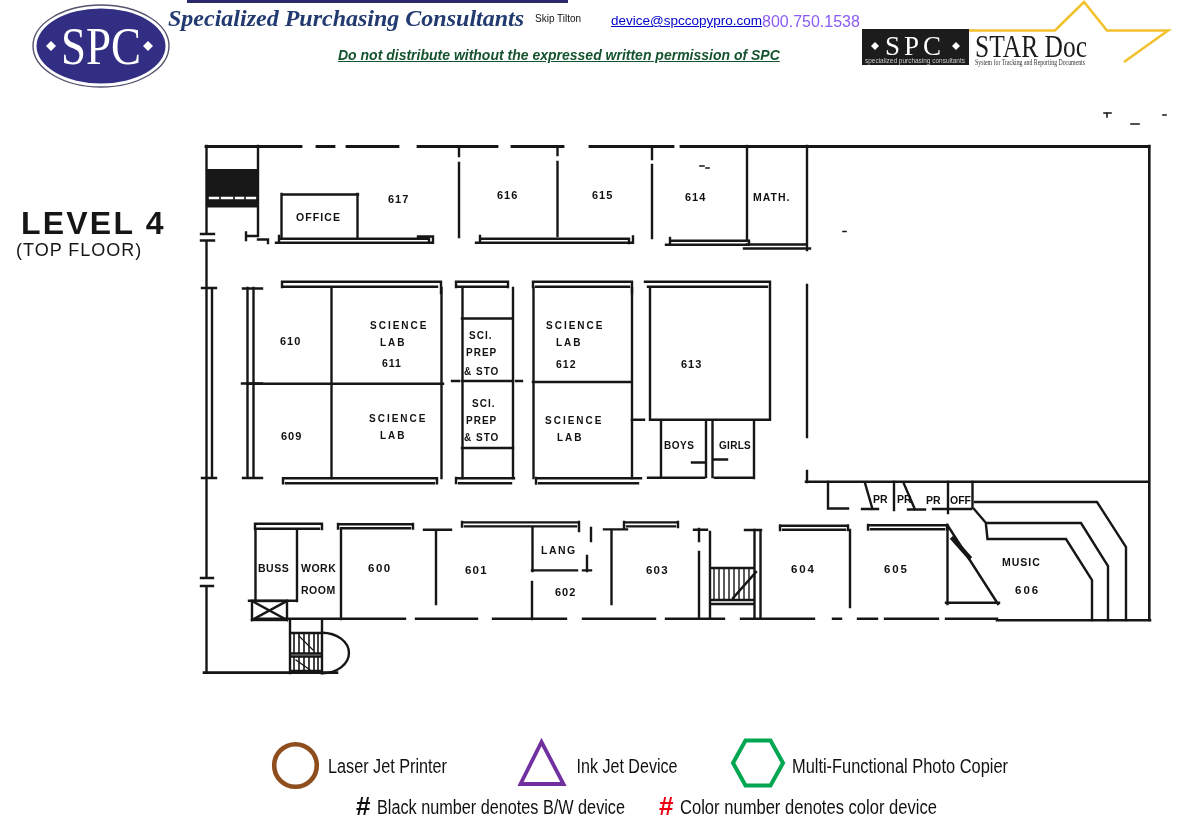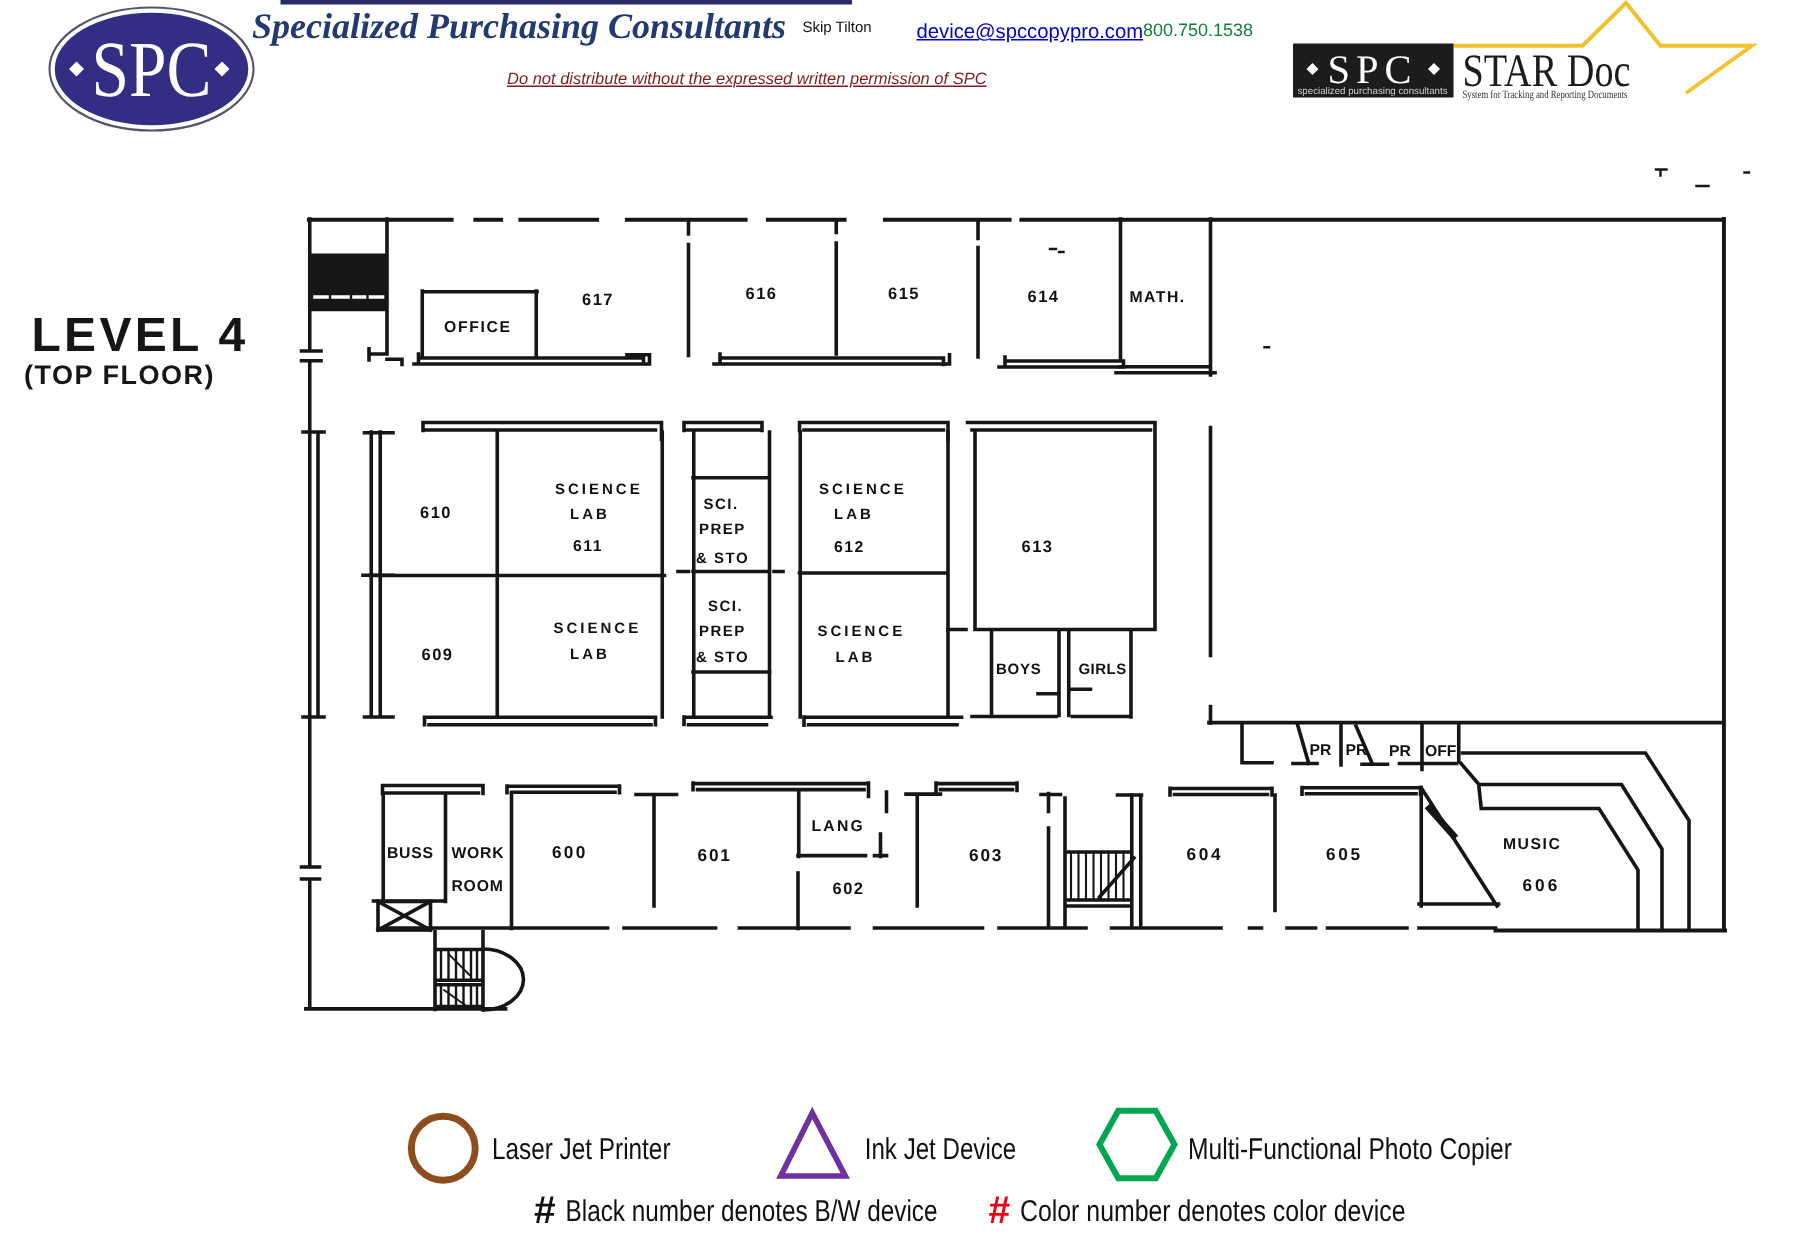--- a/index.html
+++ b/index.html
@@ -18,41 +18,41 @@
 <path d="M46 46 l5 -5 5 5 -5 5 z" fill="#ffffff"></path>
 <path d="M143 46 l5 -5 5 5 -5 5 z" fill="#ffffff"></path>
 </svg>
 
 <div class="abs" style="left:168px;top:5px;width:420px;color:#223a70;font-family:'Liberation Serif',serif;font-style:italic;font-weight:bold;font-size:24px;">Specialized Purchasing Consultants</div>
 
 <div class="abs" style="left:535px;top:13px;font-size:10px;color:#111;">Skip Tilton</div>
 
 <div class="abs" style="left:611px;top:13px;font-size:13.5px;color:#0000cc;text-decoration:underline;">device@spccopypro.com</div>
 
-<div class="abs" style="left:762px;top:13px;font-size:12px;color:#15803d;">800.750.1538</div>
-
-<div class="abs" style="left:338px;top:47px;font-size:11px;color:#7f1d1d;font-weight:normal;font-style:italic;text-decoration:underline;white-space:nowrap;">Do not distribute without the expressed written permission of SPC</div>
+<div class="abs" style="left:762px;top:13px;font-size:16px;color:#8b5cf6;">800.750.1538</div>
+
+<div class="abs" style="left:338px;top:47px;font-size:14px;color:#14532d;font-weight:bold;font-style:italic;text-decoration:underline;white-space:nowrap;">Do not distribute without the expressed written permission of SPC</div>
 
 <svg class="abs" style="left:855px;top:0" width="342" height="75">
 
 <path d="M114 30.5 H200 L229 2 L252 30.5 H313 L269 62" fill="none" stroke="#f2c12e" stroke-width="2.6"></path>
 
 <rect x="7" y="29" width="107" height="36" fill="#1c1c1c"></rect>
 <text x="60" y="55" text-anchor="middle" fill="#ffffff" font-family="Liberation Serif, serif" font-size="27" letter-spacing="4">SPC</text>
 <path d="M16 46 l4 -4 4 4 -4 4 z" fill="#ffffff"></path>
 <path d="M97 46 l4 -4 4 4 -4 4 z" fill="#ffffff"></path>
 <text x="60" y="62.5" text-anchor="middle" fill="#cfcfcf" font-size="6.5" textLength="100" lengthAdjust="spacingAndGlyphs">specialized purchasing consultants</text>
 
 <text x="120" y="57" fill="#1c1c1c" font-family="Liberation Serif, serif" font-size="31" textLength="112" lengthAdjust="spacingAndGlyphs">STAR Doc</text>
 <text x="120" y="65" fill="#333" font-family="Liberation Serif, serif" font-size="7.5" textLength="110" lengthAdjust="spacingAndGlyphs">System for Tracking and Reporting Documents</text>
 </svg>
 
 <div class="abs" style="left:21px;top:205px;font-size:32px;font-weight:bold;letter-spacing:2.2px;color:#161616;">LEVEL 4</div>
 
-<div class="abs" style="left:16px;top:240px;font-size:18px;font-weight:bold;letter-spacing:1px;color:#161616;">(TOP FLOOR)</div>
+<div class="abs" style="left:16px;top:240px;font-size:18px;font-weight:normal;letter-spacing:1px;color:#161616;">(TOP FLOOR)</div>
 
 <svg id="plan" class="abs" style="left:0;top:0" width="1197" height="824" stroke-linecap="square" fill="none">
 <g stroke="#161616" stroke-width="2.4">
 
 <g>
         <path d="M206 146.5 H301 M317 146.5 H334 M347 146.5 H398 M418 146.5 H497 M512 146.5 H563 M590 146.5 H673 M681 146.5 H1149" stroke-width="2.8"></path>
       </g>
 
 <g>
         <path d="M1149.3 146 V620" stroke-width="2.6"></path>

